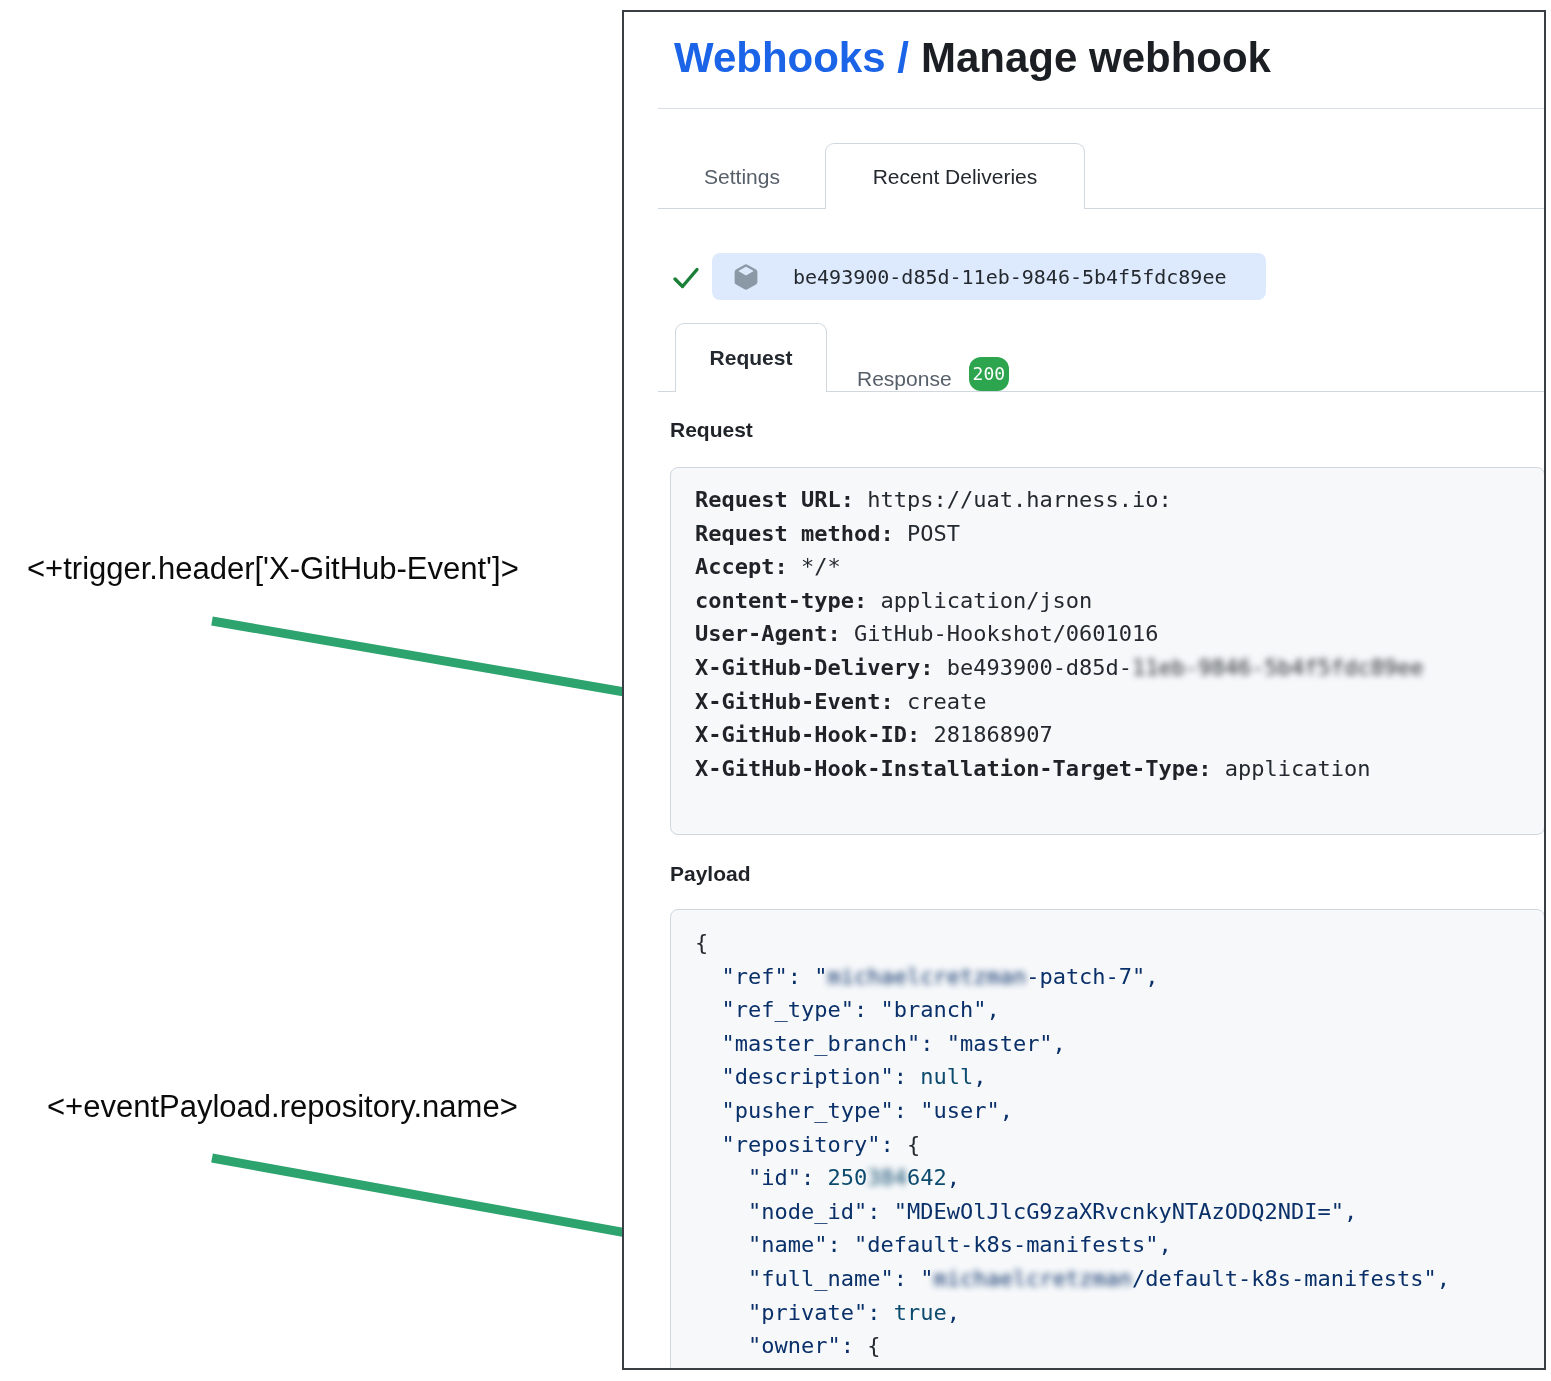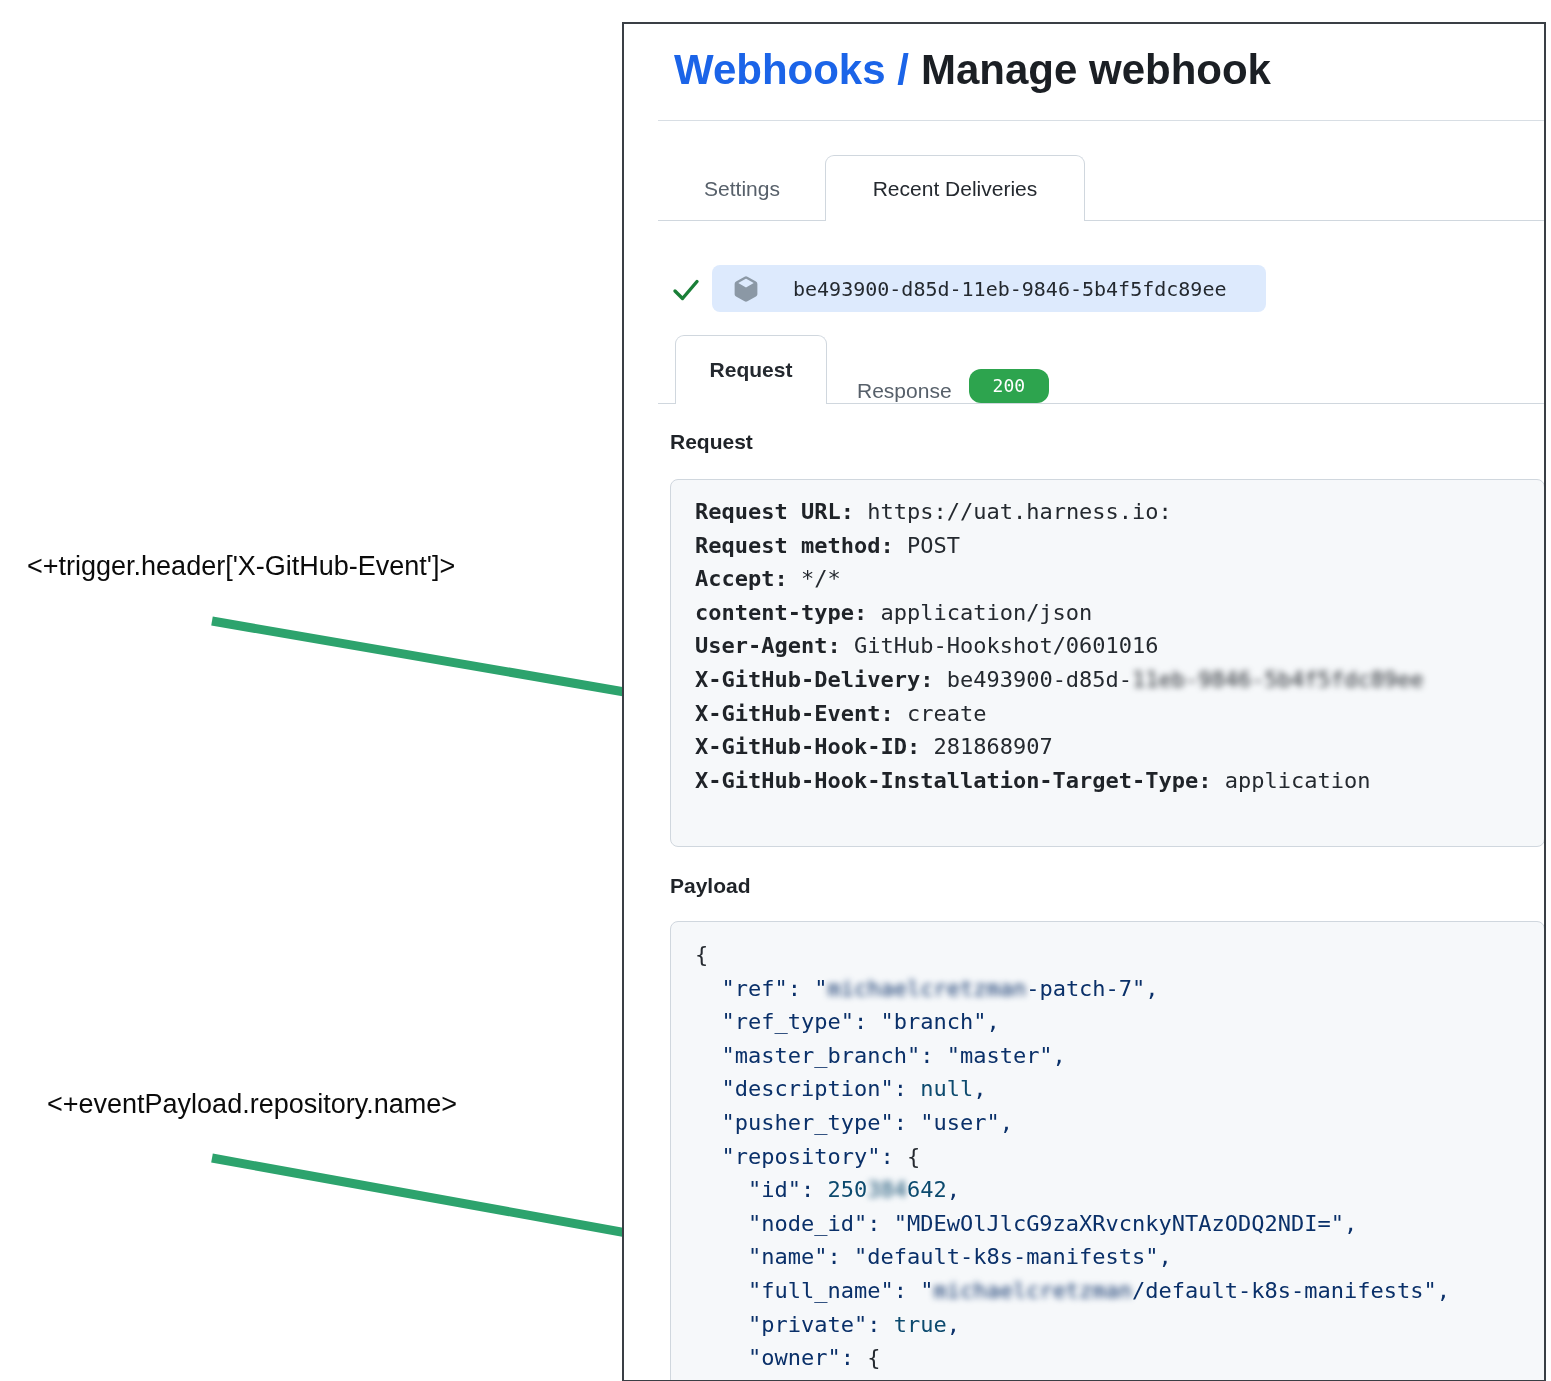--- a/index.html
+++ b/index.html
@@ -2,29 +2,29 @@
 <html><head>
 <meta charset="utf-8">
 <style>
   html,body{margin:0;padding:0;background:#ffffff;}
   body{
     position:relative;width:1551px;height:1381px;overflow:hidden;
     font-family:"Liberation Sans",sans-serif;color:#1f2328;
   }
   
   .annotation{
-    position:absolute;font-size:27px;color:#0b0b0b;letter-spacing:0;
+    position:absolute;font-size:31px;color:#0b0b0b;letter-spacing:0;
     font-family:"Liberation Sans",sans-serif;white-space:nowrap;
   }
   #annotation-1{left:27px;top:551px;}
   #annotation-2{left:47px;top:1089px;}
   #arrow-overlay{position:absolute;left:0;top:0;width:1551px;height:1381px;pointer-events:none;}
   
   #panel{
-    position:absolute;left:622px;top:22px;width:920px;height:1356px;
+    position:absolute;left:622px;top:10px;width:920px;height:1356px;
     background:#ffffff;border:2px solid #3a3f45;overflow:hidden;
   }
   #page-title{position:absolute;left:50px;top:22px;font-size:42px;font-weight:600;white-space:nowrap;}
   #page-title .crumb-link{color:#1b64e8;margin-right:12px;}
   #page-title .crumb-current{color:#1b1f24;}
   .title-rule{position:absolute;left:34px;right:0;top:96px;height:1px;background:#d8dee4;}
   
   .tabbar-rule{position:absolute;left:34px;right:0;height:1px;background:#d0d7de;z-index:1;}
   #tabbar1-rule{top:196px;}
   #tabbar2-rule{top:379px;}
@@ -38,21 +38,21 @@
     border-radius:9px 9px 0 0;color:#24292f;z-index:2;
   }
   #tab-settings{left:56px;top:133px;width:124px;height:63px;}
   #tab-recent{left:201px;top:131px;width:260px;height:66px;}
   #tab-request{left:51px;top:311px;width:152px;height:69px;font-weight:600;}
   #tab-response{left:233px;top:311px;height:68px;display:flex;align-items:flex-end;gap:17px;position:absolute;cursor:pointer;}
   #tab-response .resp-label{font-size:21px;color:#57606a;}
   .status-badge{
     display:inline-block;background:#2da44e;color:#ffffff;
     font-family:"DejaVu Sans Mono",monospace;font-size:18px;line-height:1;
-    padding:8px 24px;border-radius:12px;
+    padding:8px 4px;border-radius:12px;
   }
   
   #delivery-check{position:absolute;left:48px;top:252px;width:28px;height:28px;}
   #delivery-pill{
     position:absolute;left:88px;top:241px;width:554px;height:47px;
     background:#ddeafd;border-radius:8px;display:flex;align-items:center;cursor:pointer;
   }
   #delivery-pill .pkg{width:26px;height:26px;margin-left:21px;flex:0 0 auto;}
   #delivery-pill .guid{
     margin-left:34px;font-family:"DejaVu Sans Mono",monospace;font-size:20px;color:#24292f;

